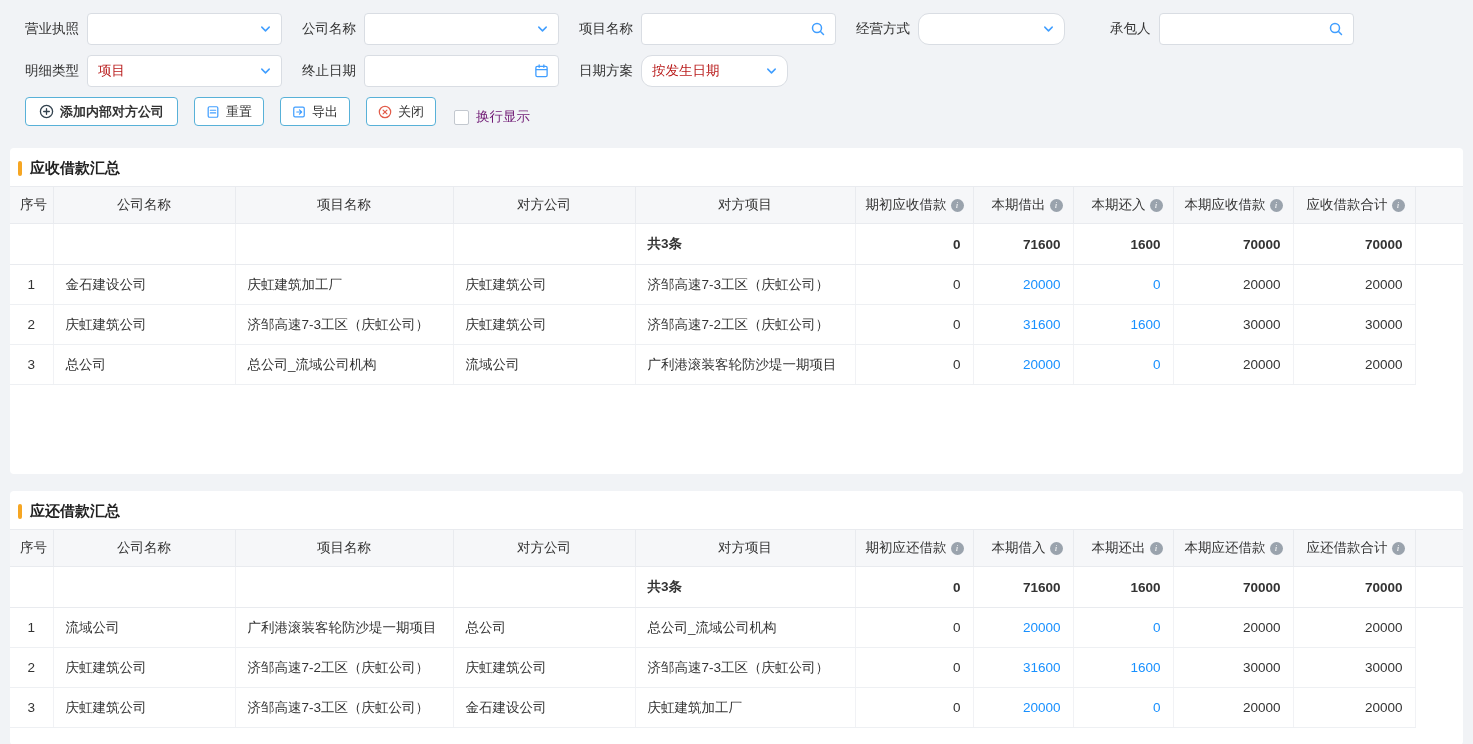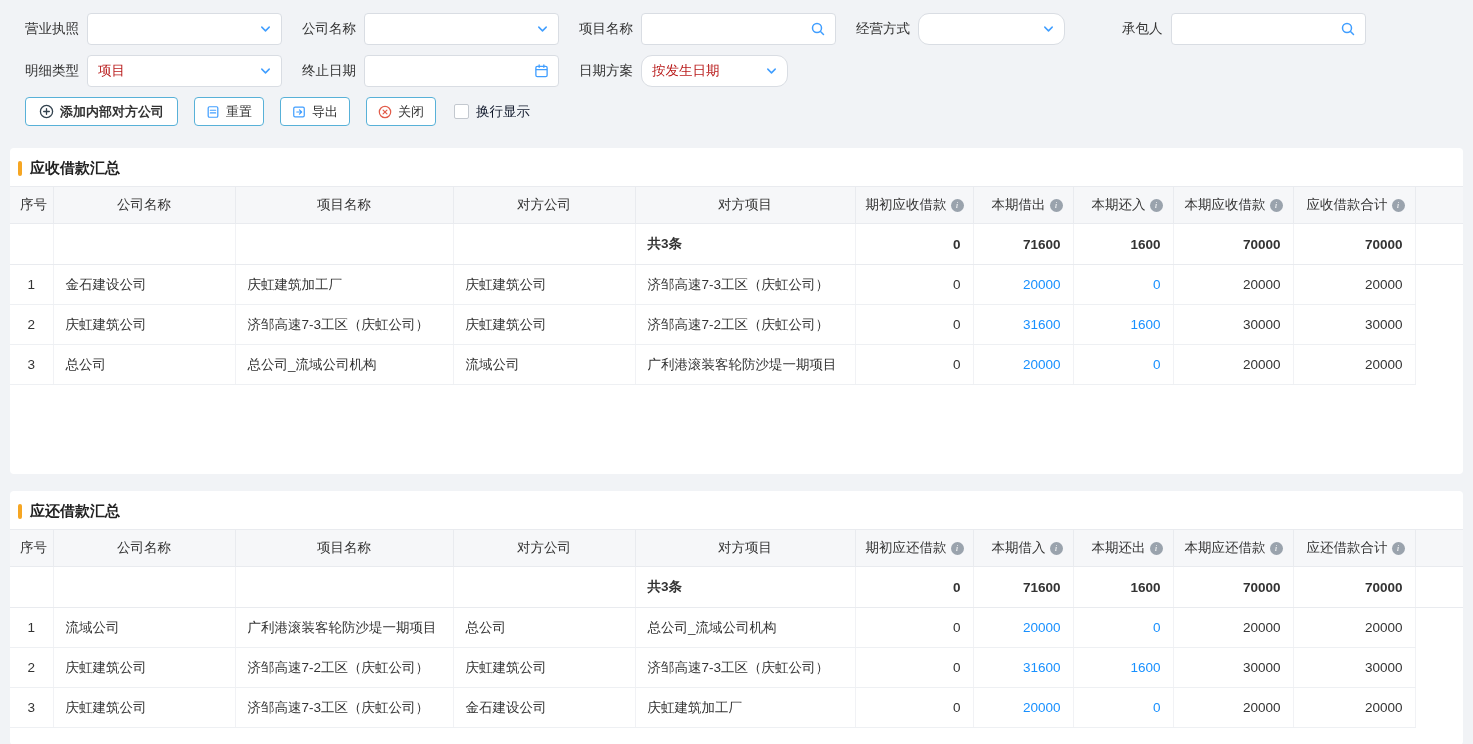--- a/index.html
+++ b/index.html
@@ -8,41 +8,41 @@
     --border-strong:#e9ebef; --border-light:#eef0f3;
   }
   *{box-sizing:border-box;margin:0;padding:0;}
   html,body{width:1473px;height:744px;overflow:hidden;}
   body{font-family:"Liberation Sans","DejaVu Sans",sans-serif;background:var(--page);color:#333;font-size:13.5px;}
 
   
   .filter-area{padding:13px 15px 0 25px;}
   .filter-row{display:flex;align-items:center;margin-bottom:10px;}
   .filter-item{display:flex;align-items:center;margin-right:20px;}
-  .filter-item.gap-lg{margin-left:37px;}
+  .filter-item.gap-lg{margin-left:25px;}
   .filter-label{margin-right:8px;white-space:nowrap;color:#333;}
   .control{position:relative;display:flex;align-items:center;width:195px;height:32px;background:#fff;
            border:1px solid #d9dde3;border-radius:4px;padding:0 30px 0 10px;cursor:pointer;}
   .control.w-sm{width:147px;border-radius:11px;}
   .control-input{border:none;outline:none;width:100%;height:100%;font-size:13.5px;font-family:inherit;color:#333;background:transparent;}
   .control-value{font-size:13.5px;color:#b91c1c;white-space:nowrap;overflow:hidden;}
   .control-icon{position:absolute;right:9px;top:50%;transform:translateY(-50%);display:flex;align-items:center;}
   .icon-blue{color:var(--accent);}
   .icon-dark{color:#33424e;}
   .icon-red{color:var(--danger);}
 
   
-  .toolbar{display:flex;align-items:center;margin-top:9px;font-family:Liberation Serif, serif;}
+  .toolbar{display:flex;align-items:flex-end;margin-top:9px;font-family:Liberation Serif, serif;}
   .btn{display:inline-flex;align-items:center;gap:6px;height:29px;padding:0 11px;background:#fff;
        border:1px solid var(--btn-border);border-radius:4px;font-size:13px;color:#333;cursor:pointer;font-family:inherit;}
   .btn-add{font-weight:700;padding:0 13px;}
   .btn + .btn{margin-left:16px;}
   .wrap-check{display:inline-flex;align-items:center;gap:7px;margin-left:18px;cursor:pointer;}
   .checkbox{width:15px;height:15px;background:#fff;border:1px solid #c3c8cf;border-radius:2px;}
-  .wrap-label{color:#0f172a;font-size:13.5px;}
+  .wrap-label{color:#701a75;font-size:13.5px;}
 
   
   .panel{background:var(--panel);border-radius:4px;margin:0 10px;overflow:hidden;}
   .panel-receivable{margin-top:22px;height:326px;}
   .panel-payable{margin-top:17px;height:254px;}
   .panel-title{display:flex;align-items:center;padding:11px 12px 8px 8px;}
   .title-bar{width:4px;height:15px;border-radius:2px;background:var(--marker);margin-right:8px;}
   .title-text{font-weight:700;font-size:15px;color:#222;}
 
   

